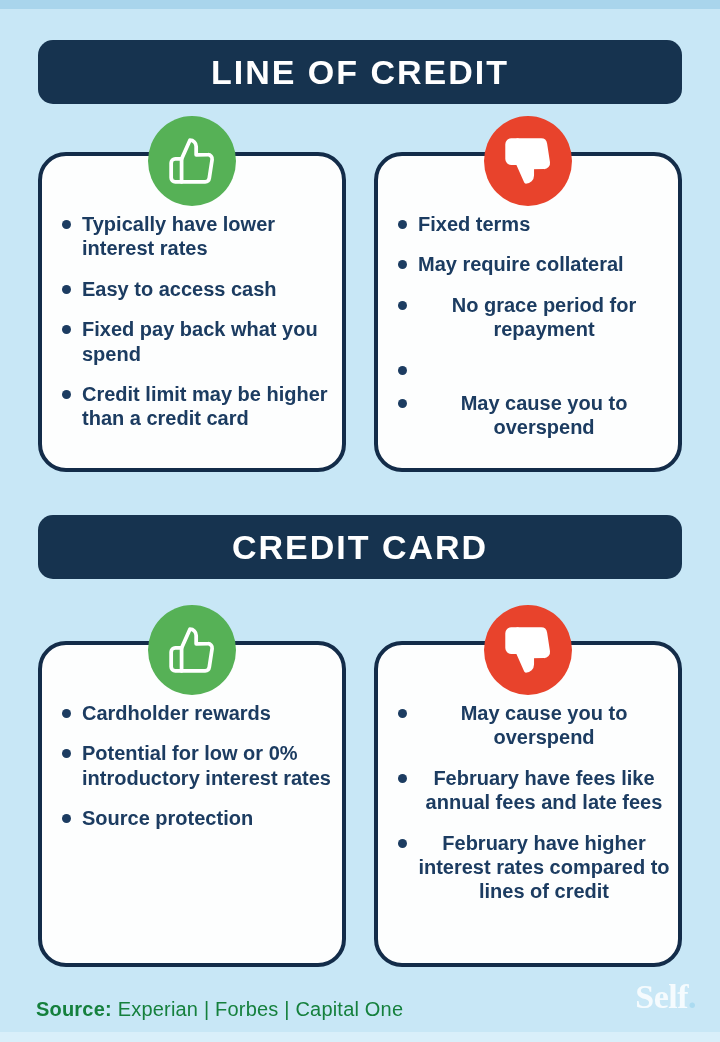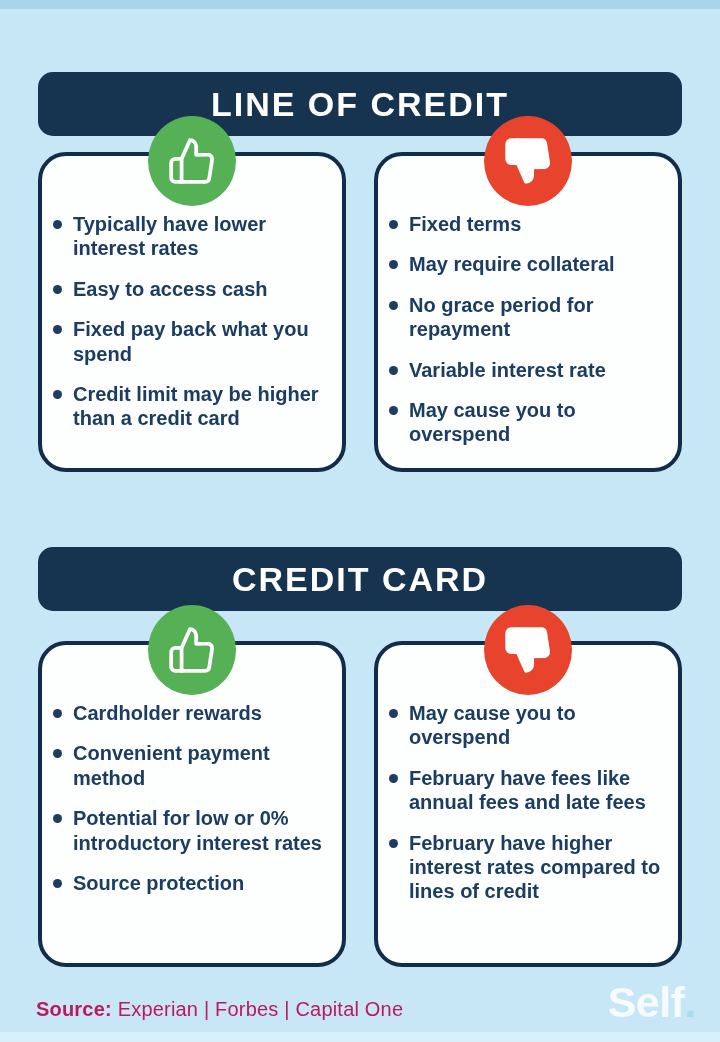--- a/index.html
+++ b/index.html
@@ -12,70 +12,70 @@
   .edge-strip{position:absolute;left:0;right:0;}
   .edge-strip.top{top:0;height:9px;background:#a9d5ec;}
   .edge-strip.bottom{bottom:0;height:10px;background:#d9effa;}
 
   .banner{
     position:absolute;left:38px;width:644px;height:64px;
     background:#16334f;border-radius:15px;
     color:#ffffff;font-size:34px;font-weight:bold;letter-spacing:2px;
     display:flex;align-items:center;justify-content:center;
     box-sizing:border-box;
-    margin-top:32px;
   }
   .banner.row1{top:40px;}
   .banner.row2{top:515px;}
 
   .card{
     position:absolute;width:308px;
     background:#fdfefe;
     border:4px solid #132c49;border-radius:28px;
     box-sizing:border-box;
   }
   .card.r1{top:152px;height:320px;}
   .card.r2{top:641px;height:326px;}
   .card.left{left:38px;}
-  .card.right{left:374px;}
+  .card.right{left:374px;text-align:center;}
 
   .icon-circle{
     position:absolute;top:-40px;left:50%;transform:translateX(-50%);
     width:88px;height:90px;border-radius:50%;
     display:flex;align-items:center;justify-content:center;
   }
   .icon-circle.green{background:#56b156;}
   .icon-circle.red{background:#e8432c;}
   .icon-circle svg{display:block;}
   .icon-circle.red svg{transform:scaleY(-1);}
   .icon-circle.red svg path{fill:#ffffff;}
 
   ul.bullets{
-    list-style:none;margin:0;padding:56px 8px 0 11px;
+    list-style:none;margin:0;padding:56px 8px 0 20px;
   }
   li.bullet-item{
     display:flex;gap:11px;
     margin-bottom:16px;
     font-size:20px;font-weight:bold;color:#1c3c61;line-height:1.22;
   }
   .dot{
     flex:0 0 9px;width:9px;height:9px;border-radius:50%;
     background:#1c3c61;margin-top:8px;
   }
 
   .source-line{
     position:absolute;left:36px;top:998px;
-    font-size:20px;color:#be185d;letter-spacing:0.2px;
+    font-size:20px;color:#15803d;letter-spacing:0.2px;
   }
   .source-line .lbl{font-weight:bold;}
 
   .brand{
     position:absolute;right:24px;top:978px;
-    font-size:43px;font-weight:bold;letter-spacing:-0.5px;
+    font-size:34px;font-weight:bold;letter-spacing:-0.5px;
     color:rgba(255,255,255,0.82);
+    font-family:Liberation Serif, serif;
   }
   .brand .suffix{color:rgba(170,218,240,0.95);}
 </style>
 </head>
 <body>
 
 <div class="edge-strip top"></div>
 <div class="edge-strip bottom"></div>
 
 <div class="banner row1">LINE OF CREDIT</div>
@@ -130,21 +130,20 @@
         <span>May require collateral</span>
       </li>
 
       <li class="bullet-item">
         <span class="dot"></span>
         <span>No grace period for repayment</span>
       </li>
 
       <li class="bullet-item">
         <span class="dot"></span>
-        <span>Variable interest rate</span>
       </li>
 
       <li class="bullet-item">
         <span class="dot"></span>
         <span>May cause you to overspend</span>
       </li>
     </ul>
 </div>
 
 <div class="banner row2">CREDIT CARD</div>
@@ -156,24 +155,20 @@
       <path d="M7 22H4a2 2 0 0 1-2-2v-7a2 2 0 0 1 2-2h3"></path>
     </svg>
   </div>
   <ul class="bullets">
 
       <li class="bullet-item">
         <span class="dot"></span>
         <span>Cardholder rewards</span>
       </li>
 
-      <li class="bullet-item">
-        <span class="dot"></span>
-        <span>Convenient payment method</span>
-      </li>
 
       <li class="bullet-item">
         <span class="dot"></span>
         <span>Potential for low or 0% introductory interest rates</span>
       </li>
 
       <li class="bullet-item">
         <span class="dot"></span>
         <span>Source protection</span>
       </li>

